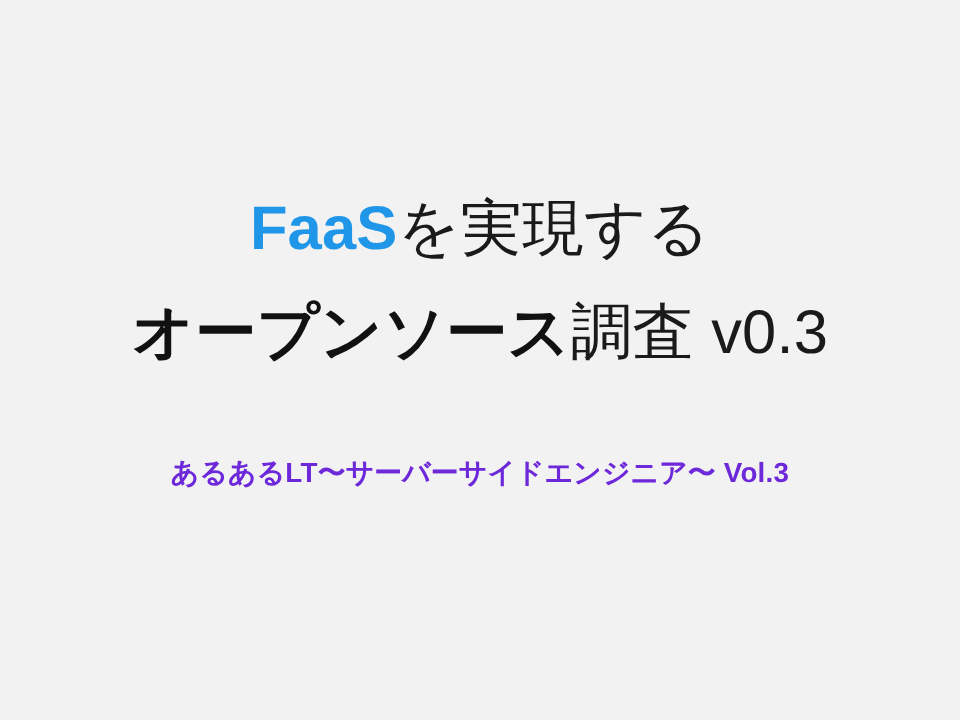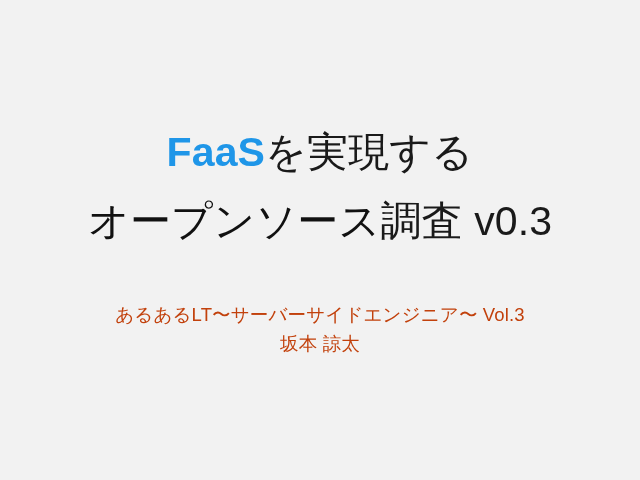--- a/index.html
+++ b/index.html
@@ -44,21 +44,21 @@
     white-space: nowrap;
     letter-spacing: 0.1px;
   }
 
   .title-accent {
     font-weight: bold;
     color: #1f96e8;
   }
 
   .title-strong {
-    font-weight: normal;
+    font-weight: bold;
     color: #111111;
   }
 
   .title-normal {
     font-weight: normal;
     color: #1a1a1a;
   }
 
   
   .subtitle-block {
@@ -66,22 +66,22 @@
     left: 0;
     right: 0;
     top: 300px;
     text-align: center;
   }
 
   .subtitle-line {
     display: block;
     font-size: 18.5px;
     line-height: 29px;
-    color: #c2410c;
-    font-weight: normal;
+    color: #6d28d9;
+    font-weight: bold;
     white-space: nowrap;
     letter-spacing: 0.15px;
   }
 
   .subtitle-line.event {
     font-size: 18.5px;
   }
 
   .subtitle-line.date {
     font-size: 18.5px;
@@ -96,16 +96,15 @@
 
 <div class="slide">
 
   <div class="title-block">
     <span class="title-line"><span class="title-accent">FaaS</span><span class="title-normal">を実現する</span></span>
     <span class="title-line"><span class="title-strong">オープンソース</span><span class="title-normal">調査 v0.3</span></span>
   </div>
 
   <div class="subtitle-block">
     <span class="subtitle-line event">あるあるLT〜サーバーサイドエンジニア〜 Vol.3</span>
-    <span class="subtitle-line author">坂本 諒太</span>
   </div>
 
 </div>
 
 </body></html>

